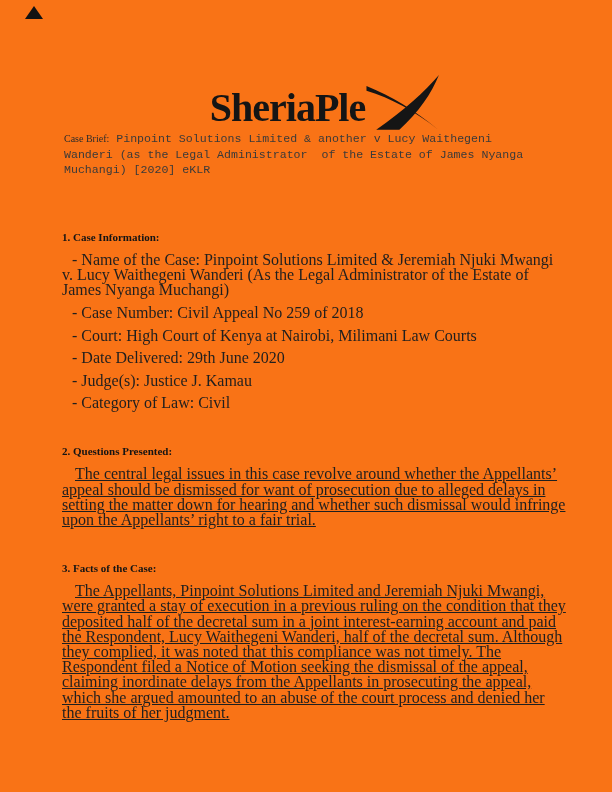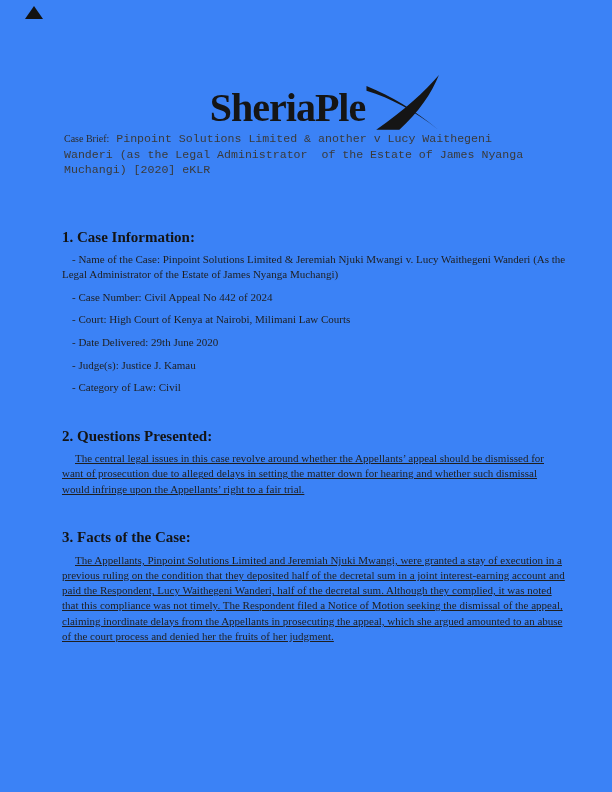--- a/index.html
+++ b/index.html
@@ -1,20 +1,20 @@
 <!DOCTYPE html>
 <html><head>
 <meta charset="utf-8">
 <style>
   html, body { margin: 0; padding: 0; background: #ffffff; }
   .page {
     position: relative;
     width: 612px;
     height: 792px;
-    background: #3b82f6;
+    background: #f97316;
     box-sizing: border-box;
     padding: 75px 45px 0 62px;
     overflow: hidden;
     font-family: "Liberation Serif", serif;
     color: #1f1f1f;
   }
   .corner-mark {
     position: absolute;
     left: 25px;
     top: 6px;
@@ -57,29 +57,29 @@
   }
   .doc-title .title-rest {
     font-family: Liberation Mono, monospace;
     white-space: pre-wrap;
   }
   .content { width: 505px; }
   .section { padding-top: 26px; }
   .section.first { padding-top: 52px; }
   .section h2 {
     margin: 0 0 7px 0;
-    font-size: 15px;
+    font-size: 11px;
     line-height: 15.5px;
     font-weight: bold;
     color: #141414;
     font-family: "Liberation Serif", serif;
   }
   .section p {
     margin: 0 0 7.4px 0;
-    font-size: 11px;
+    font-size: 16px;
     line-height: 15.2px;
     color: #1f1f1f;
   }
   .section p.case-item { text-indent: 10px; }
   .section p.body-par { text-indent: 13px; text-decoration: underline; }
 </style>
 </head>
 <body>
 
 <div class="page">
@@ -92,21 +92,21 @@
         <path d="M119,0 C96,27 62,58 16,90 L54,90 C86,61 107,30 119,0 Z" fill="#151515"></path>
       </svg></span>
   </div>
 
   <p class="doc-title"><span class="title-prefix">Case Brief:</span><span class="title-rest"> Pinpoint Solutions Limited &amp; another v Lucy Waithegeni Wanderi (as the Legal Administrator  of the Estate of James Nyanga Muchangi) [2020] eKLR</span></p>
 
   <div class="content" id="content">
       <section class="section first">
         <h2>1. Case Information:</h2>
         <p class="case-item">- Name of the Case: Pinpoint Solutions Limited &amp; Jeremiah Njuki Mwangi v. Lucy Waithegeni Wanderi (As the Legal Administrator of the Estate of James Nyanga Muchangi)</p>
-        <p class="case-item">- Case Number: Civil Appeal No 442 of 2024</p>
+        <p class="case-item">- Case Number: Civil Appeal No 259 of 2018</p>
         <p class="case-item">- Court: High Court of Kenya at Nairobi, Milimani Law Courts</p>
         <p class="case-item">- Date Delivered: 29th June 2020</p>
         <p class="case-item">- Judge(s): Justice J. Kamau</p>
         <p class="case-item">- Category of Law: Civil</p>
       </section>
       <section class="section">
         <h2>2. Questions Presented:</h2>
         <p class="body-par">The central legal issues in this case revolve around whether the Appellants’ appeal should be dismissed for want of prosecution due to alleged delays in setting the matter down for hearing and whether such dismissal would infringe upon the Appellants’ right to a fair trial.</p>
       </section>
       <section class="section">

